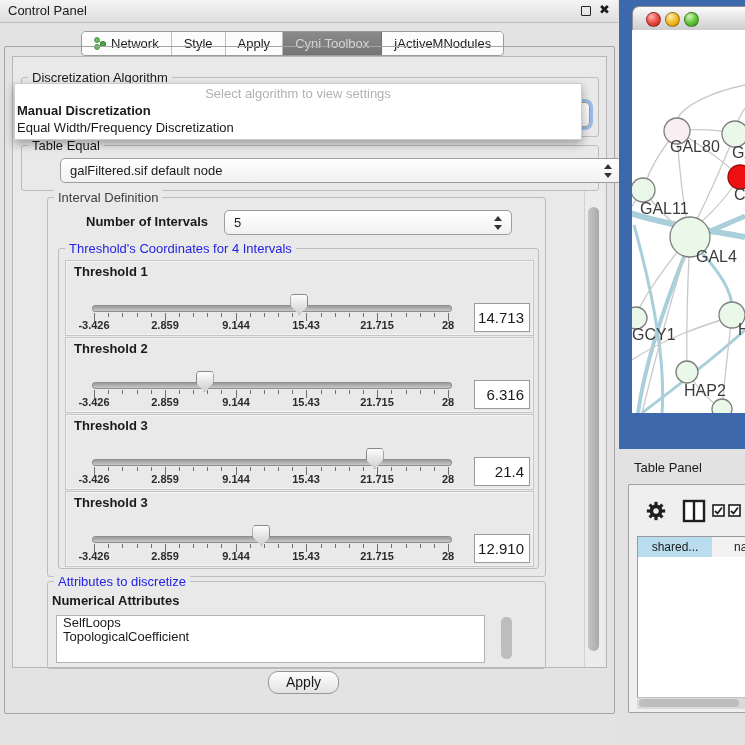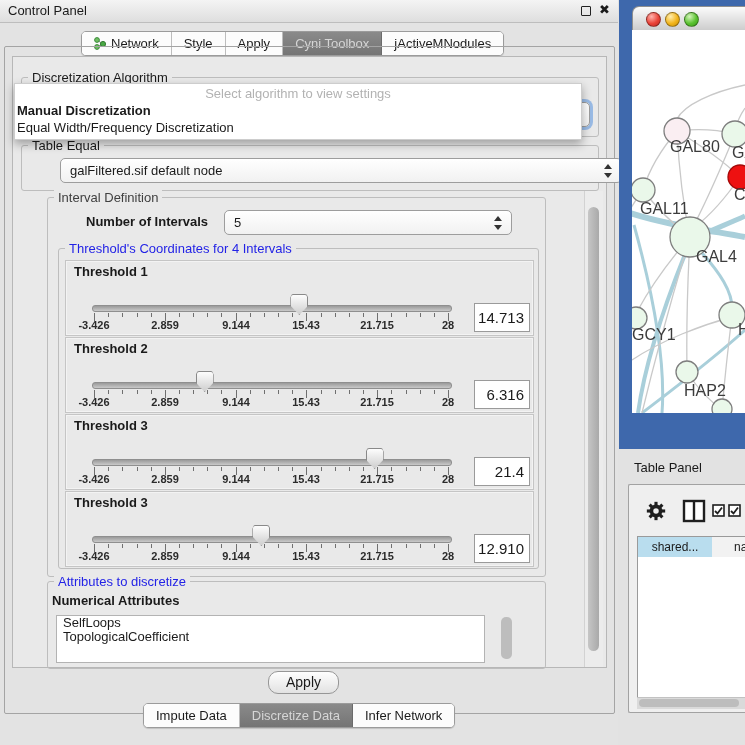--- a/index.html
+++ b/index.html
@@ -342,31 +342,20 @@
         <div class="list-thumb"></div>
       </div>
 
       <div class="vscrollbar">
         <div class="vthumb"></div>
       </div>
     </div>
 
     <div class="abs apply-btn">Apply</div>
 
-    <div class="abs seg-tabs bottom-tabs">
-      <div class="seg">
-          <span>Impute Data</span>
-        </div>
-      <div class="seg selected">
-          <span>Discretize Data</span>
-        </div>
-      <div class="seg">
-          <span>Infer Network</span>
-        </div>
-    </div>
   </div>
 
   <div class="abs net-frame"></div>
 
   <div class="abs net-titlebar">
     <span class="light red"></span>
     <span class="light yellow"></span>
     <span class="light green"></span>
   </div>
 

